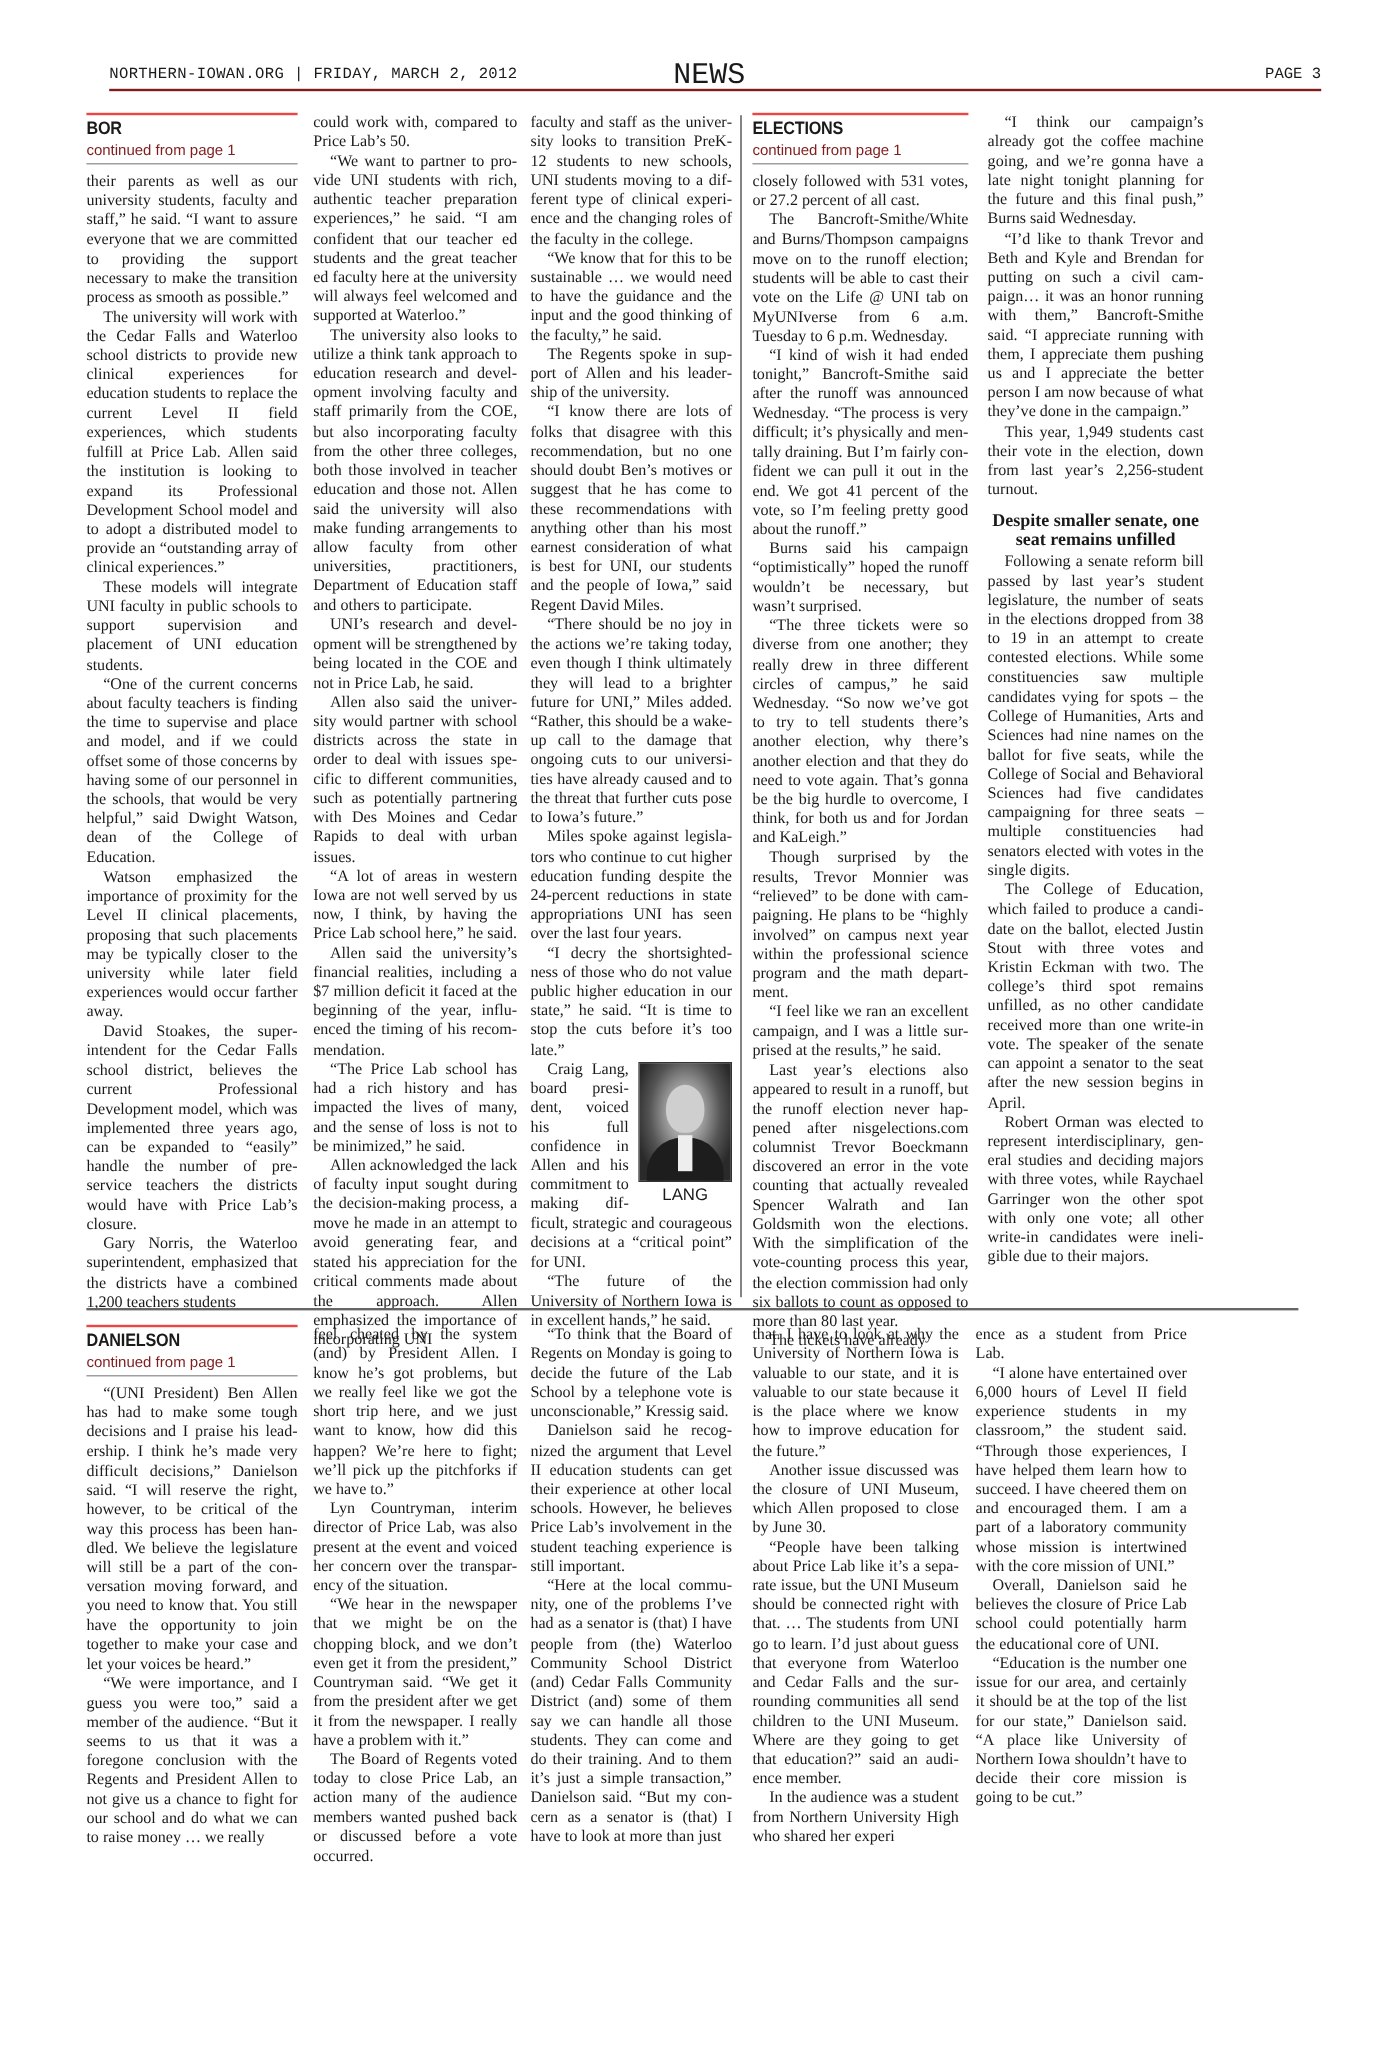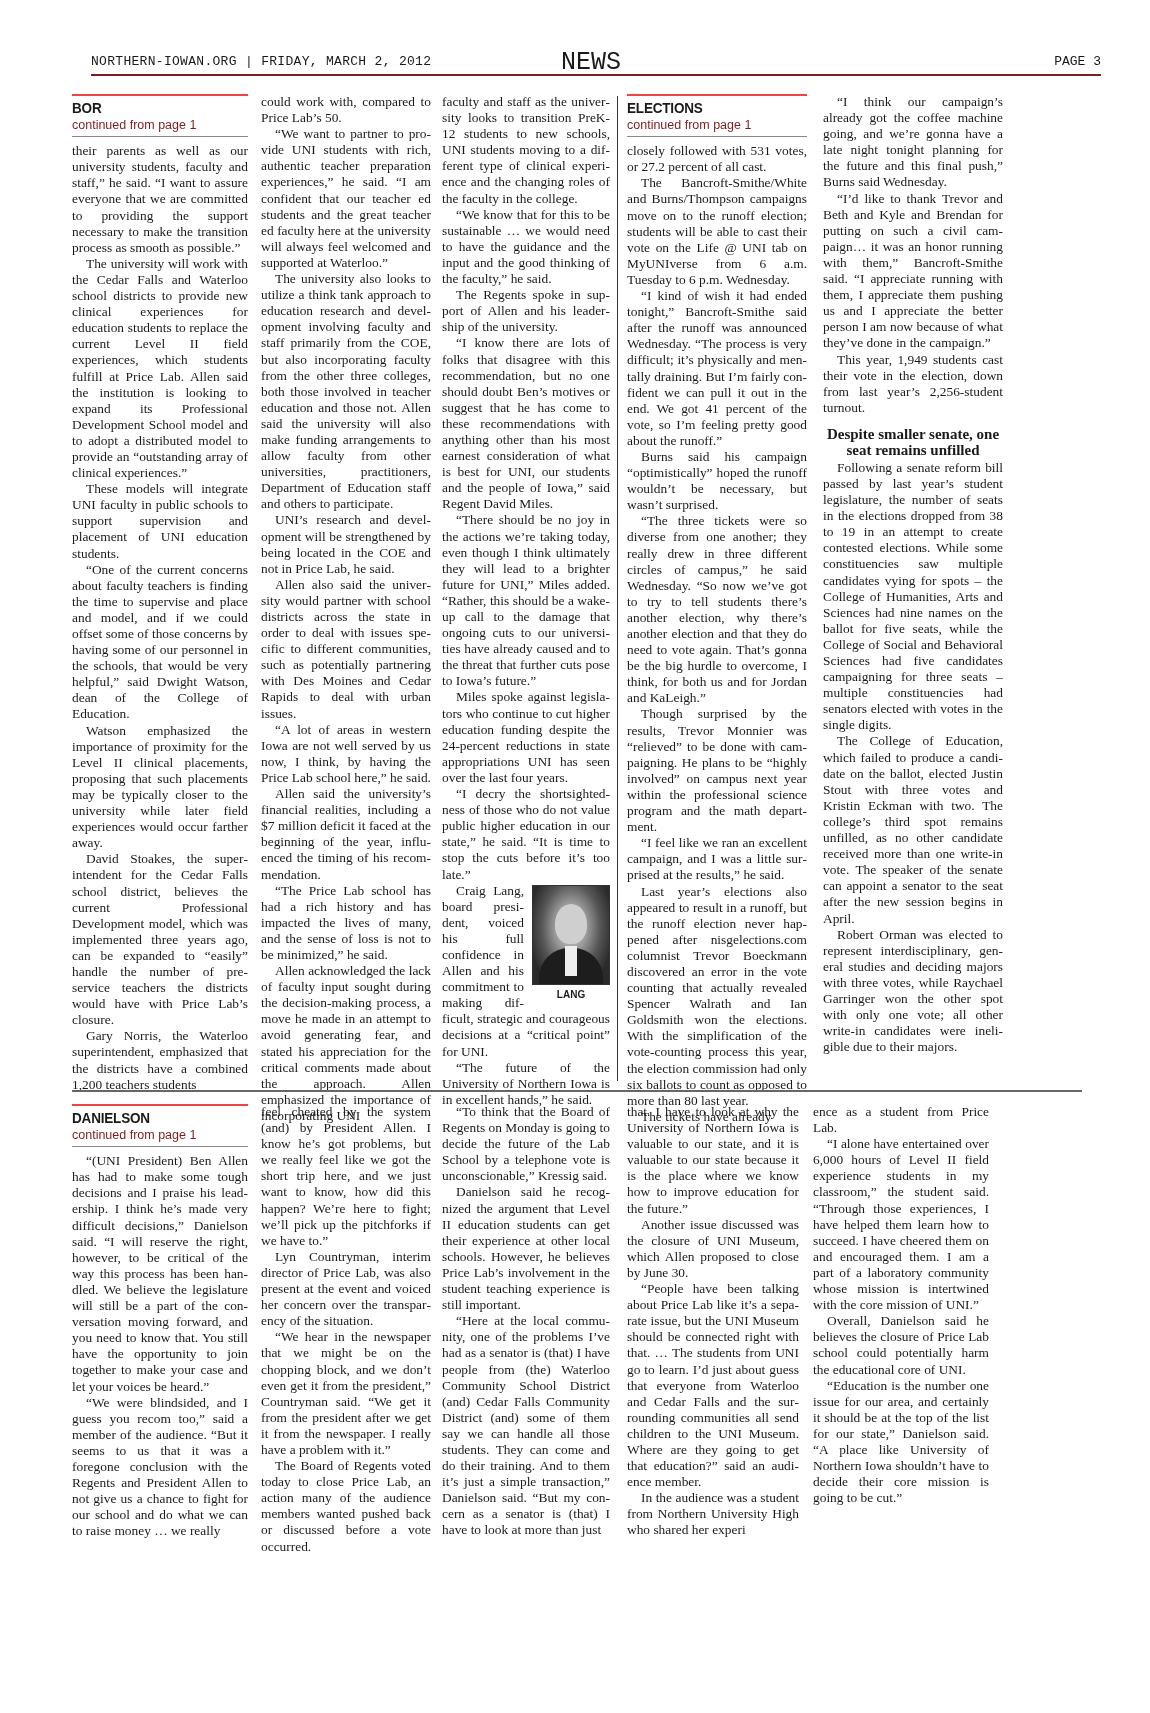--- a/index.html
+++ b/index.html
@@ -15,21 +15,21 @@
   .jump .kicker { font-family: "Liberation Sans", sans-serif; font-weight: bold; font-size: 15px; letter-spacing: -0.2px; transform: scaleX(0.9); transform-origin: left; display: block; }
   .jump .cont { font-family: "Liberation Sans", sans-serif; font-size: 12.5px; display: block; margin-top: 1px; color: #7f1d1d; }
   .subhead { font-family: "Liberation Serif", serif; font-weight: bold; font-size: 15px; line-height: 16px; margin: 10px 0 2px 0; text-align: center; }
   .vrule { position: absolute; width: 1px; background: #333; }
   .hrule { position: absolute; height: 2px; background: #666; }
   .photo { float: right; width: 78px; margin: 2px 0 2px 8px; text-align: center; }
   .photo .img { width: 76px; height: 98px; background: radial-gradient(ellipse at 50% 42%, #d8d8d8 0%, #9a9a9a 30%, #555 55%, #2a2a2a 80%); border: 1px solid #333; position: relative; overflow: hidden; }
   .photo .img .face { position: absolute; left: 22px; top: 18px; width: 32px; height: 40px; border-radius: 50% 50% 45% 45%; background: #cfcfcf; }
   .photo .img .suit { position: absolute; left: 6px; top: 62px; width: 64px; height: 40px; border-radius: 30px 30px 0 0; background: #1d1d1d; }
   .photo .img .shirt { position: absolute; left: 32px; top: 60px; width: 12px; height: 30px; background: #eee; }
-  .photo .cap { font-family: "Liberation Sans", sans-serif; font-weight: bold; font-size: 10px; margin-top: 2px; }
+  .photo .cap { font-family: "Liberation Sans", sans-serif; font-weight: normal; font-size: 14px; margin-top: 2px; }
 </style>
 </head>
 <body>
 
 <div class="masthead">
   <div class="left">
     <span>NORTHERN-IOWAN.ORG</span>
     <span>|</span>
     <span>FRIDAY, MARCH 2, 2012</span>
   </div>
@@ -112,21 +112,21 @@
 </div>
 
 <div class="hrule" style="left:72px; top:1090px; width:1010px;"></div>
 
 <div class="col" style="left:72px; top:1104px; width:176px;">
   <div class="jump">
     <span class="kicker">DANIELSON</span>
     <span class="cont">continued from page 1</span>
   </div>
   <p>“(UNI President) Ben Allen has had to make some tough decisions and I praise his lead­ership. I think he’s made very difficult decisions,” Danielson said. “I will reserve the right, however, to be critical of the way this process has been han­dled. We believe the legislature will still be a part of the con­versation moving forward, and you need to know that. You still have the opportunity to join together to make your case and let your voices be heard.”</p>
-  <p>“We were blindsided, and I guess you recom too,” said a member of the audience. “But it seems to us that it was a foregone conclusion with the Regents and President Allen to not give us a chance to fight for our school and do what we can to raise money … we really</p>
+  <p>“We were importance, and I guess you were too,” said a member of the audience. “But it seems to us that it was a foregone conclusion with the Regents and President Allen to not give us a chance to fight for our school and do what we can to raise money … we really</p>
 </div>
 
 <div class="col" style="left:261px; top:1104px; width:170px;">
   <p class="noindent">feel cheated by the system (and) by President Allen. I know he’s got problems, but we really feel like we got the short trip here, and we just want to know, how did this happen? We’re here to fight; we’ll pick up the pitch­forks if we have to.”</p>
   <p>Lyn Countryman, interim director of Price Lab, was also present at the event and voiced her concern over the transpar­ency of the situation.</p>
   <p>“We hear in the newspa­per that we might be on the chopping block, and we don’t even get it from the president,” Countryman said. “We get it from the president after we get it from the newspaper. I really have a problem with it.”</p>
   <p>The Board of Regents voted today to close Price Lab, an action many of the audi­ence members wanted pushed back or discussed before a vote occurred.</p>
 </div>
 
 <div class="col" style="left:442px; top:1104px; width:168px;">

